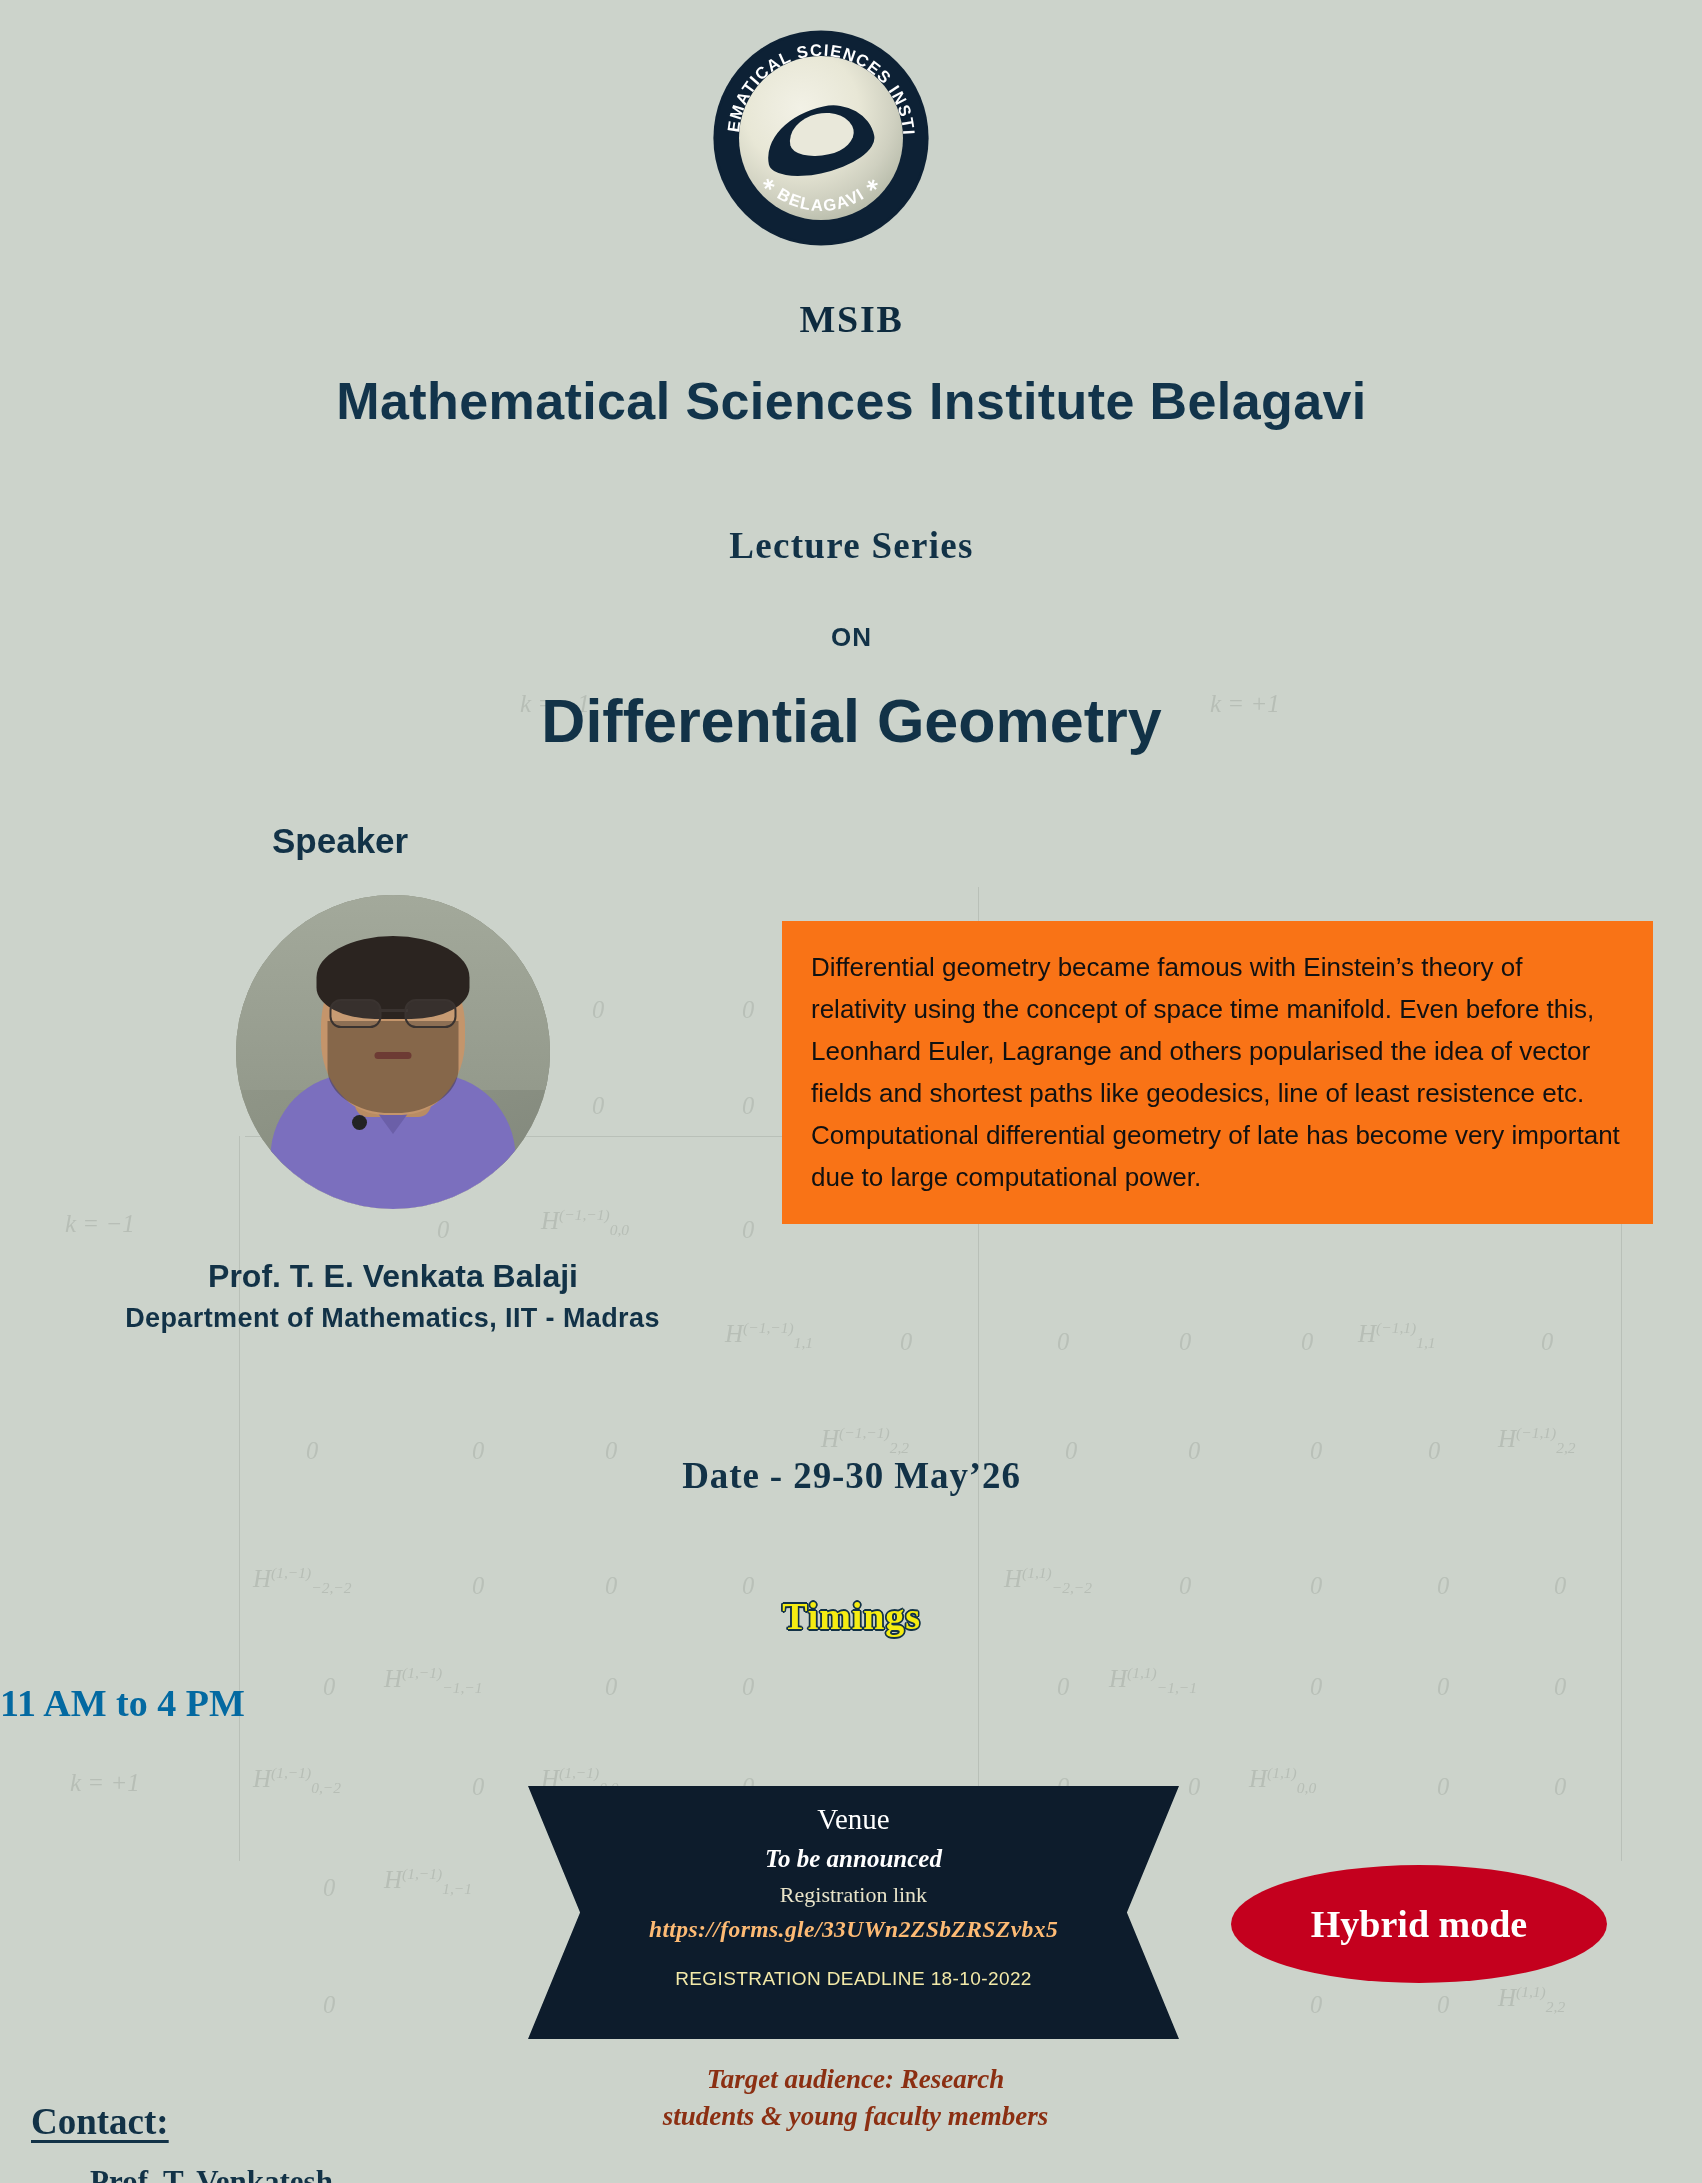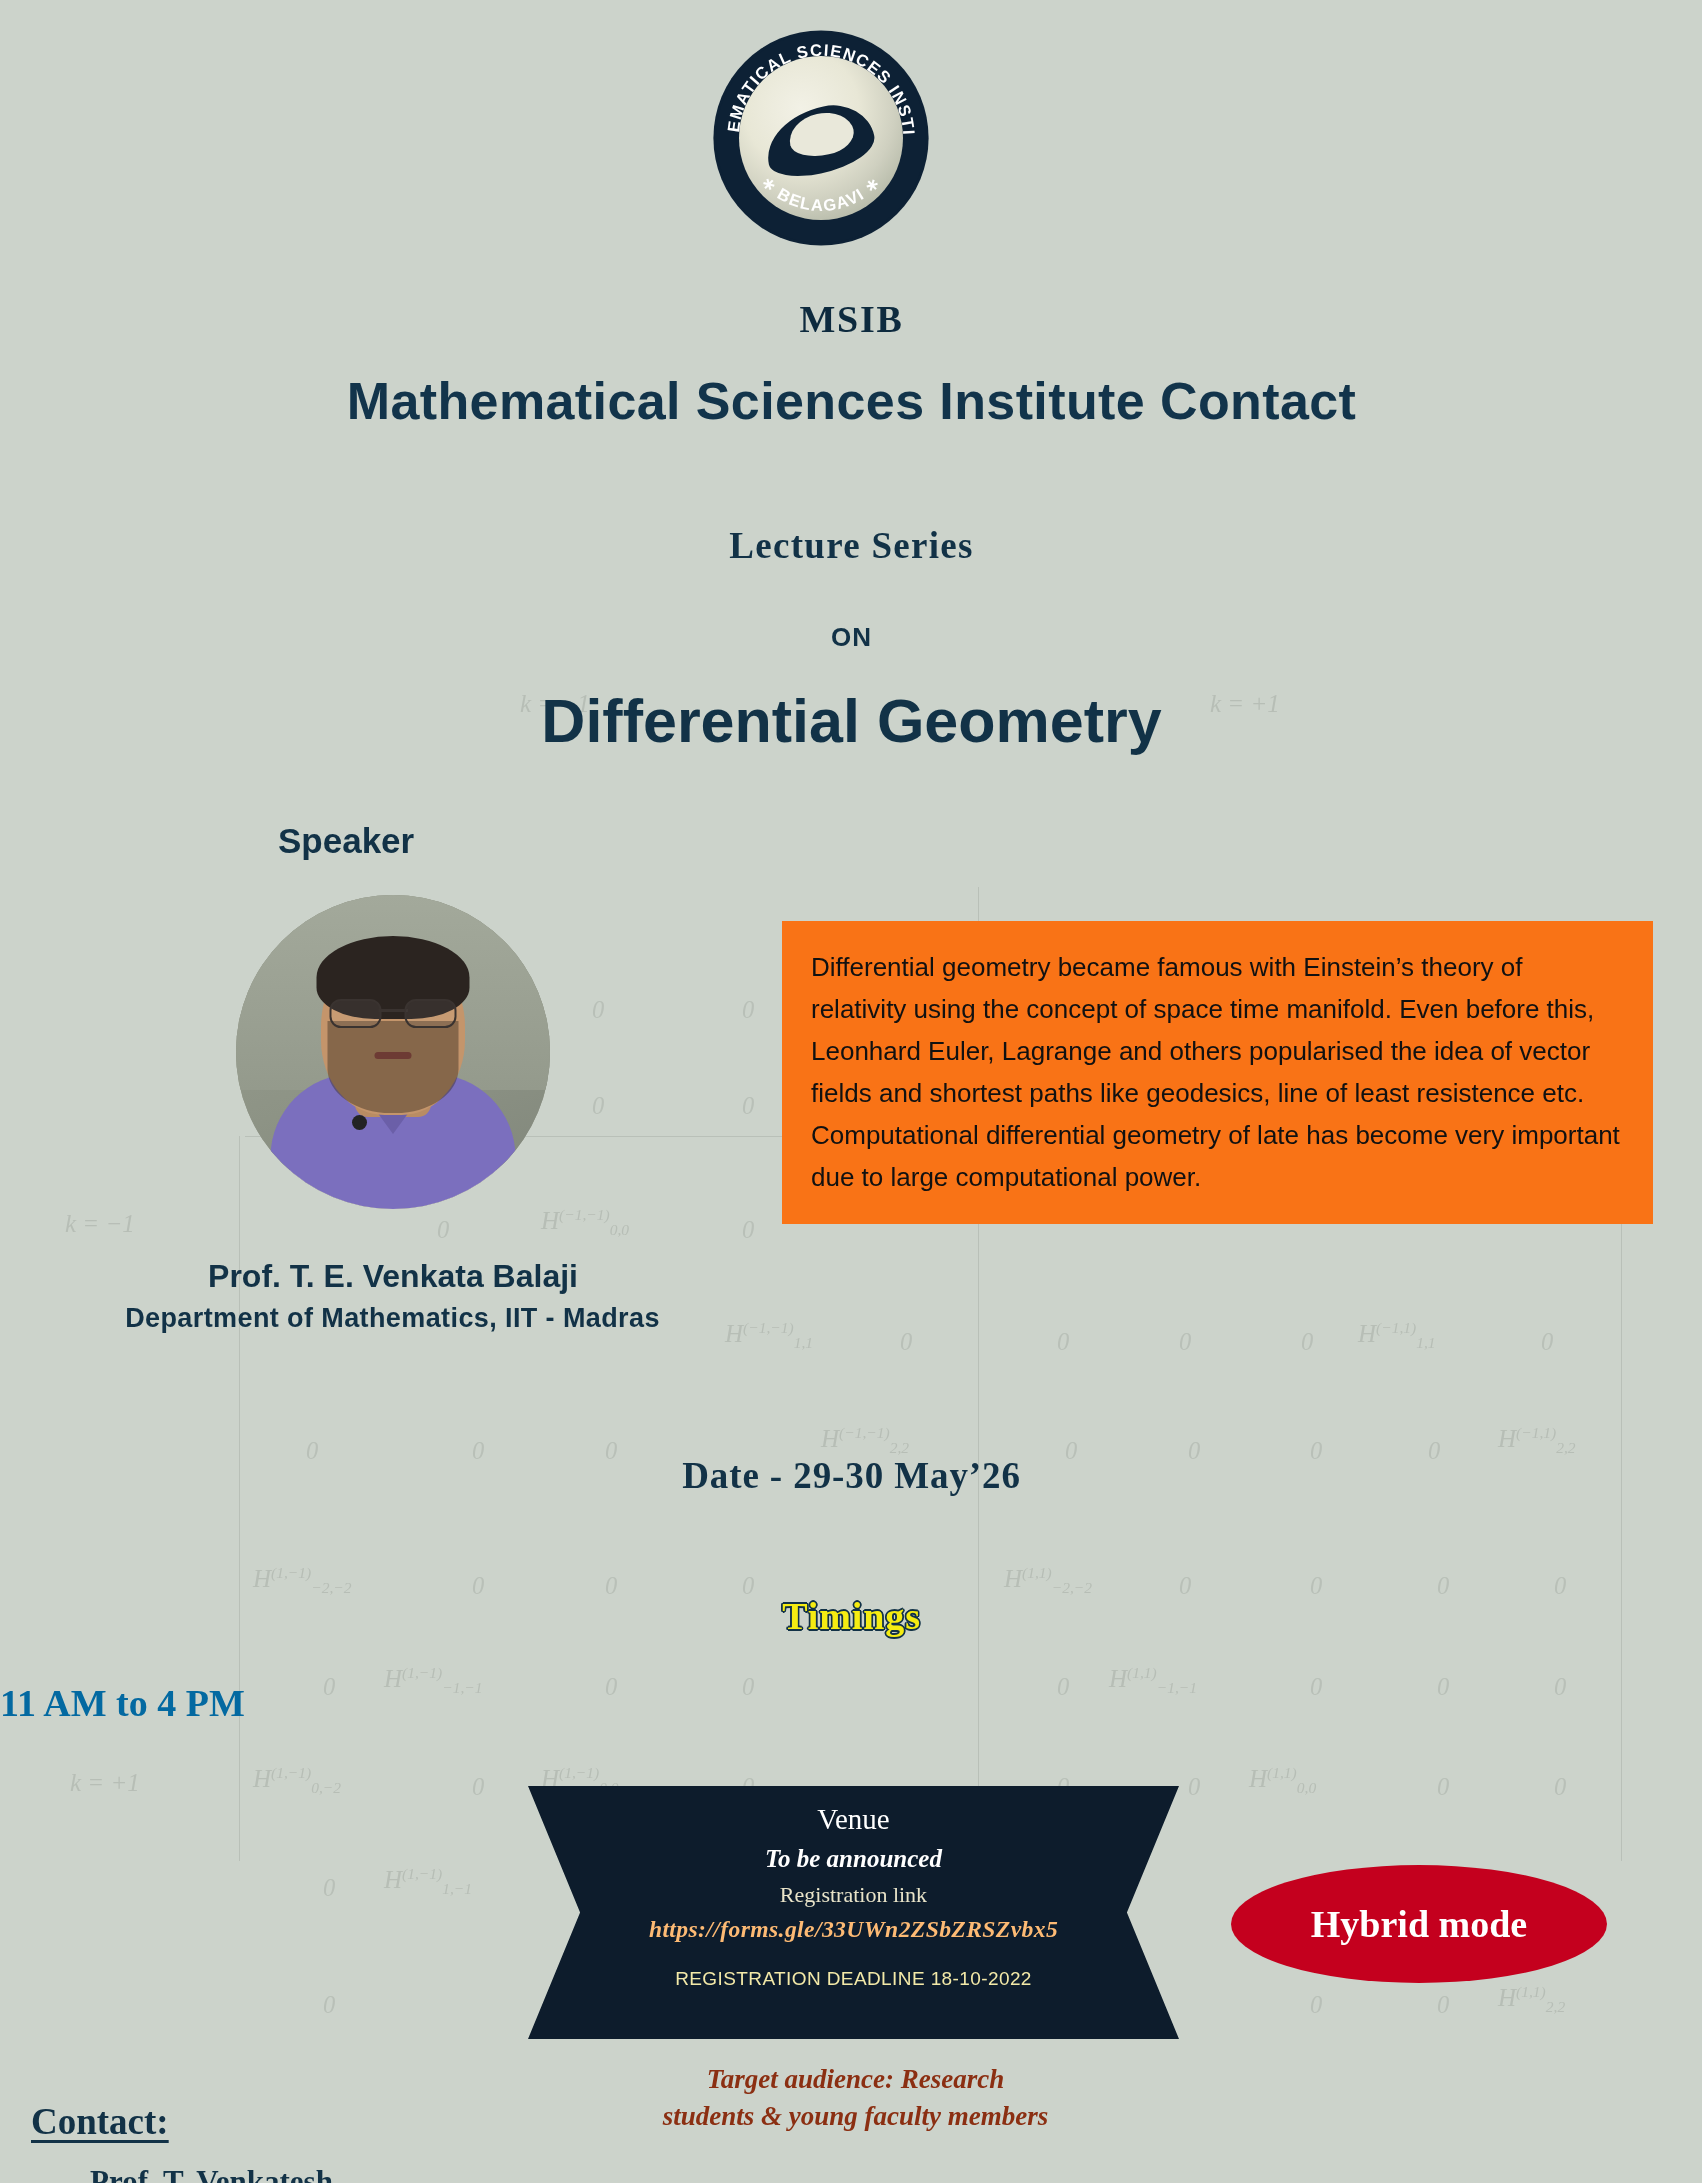--- a/index.html
+++ b/index.html
@@ -145,21 +145,21 @@
     left: 0; top: 686px;
     width: 1703px;
     text-align: center;
     font-size: 61px;
     font-weight: bold;
     color: #123247;
   }
 
   #speaker-label {
     position: absolute;
-    left: 278px; top: 821px;
+    left: 272px; top: 821px;
     font-size: 35px;
     font-weight: bold;
     color: #123247;
   }
 
   #speaker-photo {
     position: absolute;
     left: 236px; top: 895px;
     width: 314px; height: 314px;
     border-radius: 50%;
@@ -542,21 +542,21 @@
         <textPath href="#arcTop" startOffset="50%" text-anchor="middle">MATHEMATICAL SCIENCES INSTITUTE</textPath>
       </text>
       <text font-size="34">
         <textPath href="#arcBot" startOffset="50%" text-anchor="middle">∗ BELAGAVI ∗</textPath>
       </text>
     </svg>
   </div>
 
   <div id="msib-label">MSIB</div>
 
-  <div id="institute-title">Mathematical Sciences Institute Contact</div>
+  <div id="institute-title">Mathematical Sciences Institute Belagavi</div>
 
   <div id="lecture-series">Lecture Series</div>
 
   <div id="on-word">ON</div>
 
   <div id="topic-title">Differential Geometry</div>
 
   <div id="speaker-label">Speaker</div>
 
   <div id="speaker-photo">

